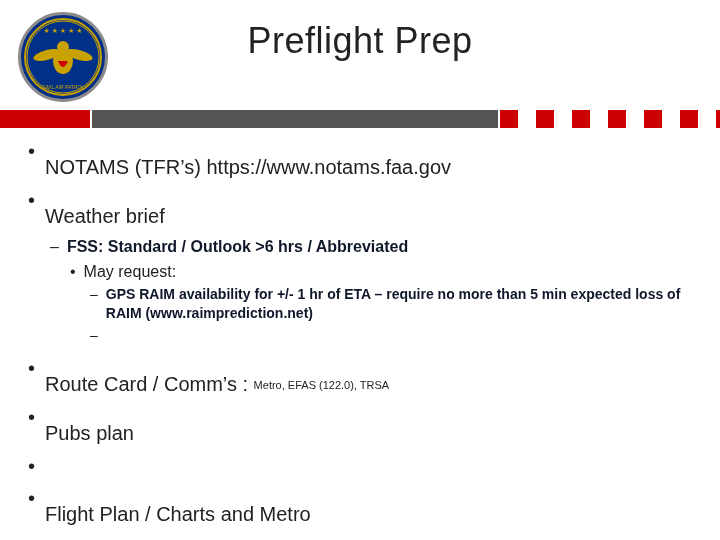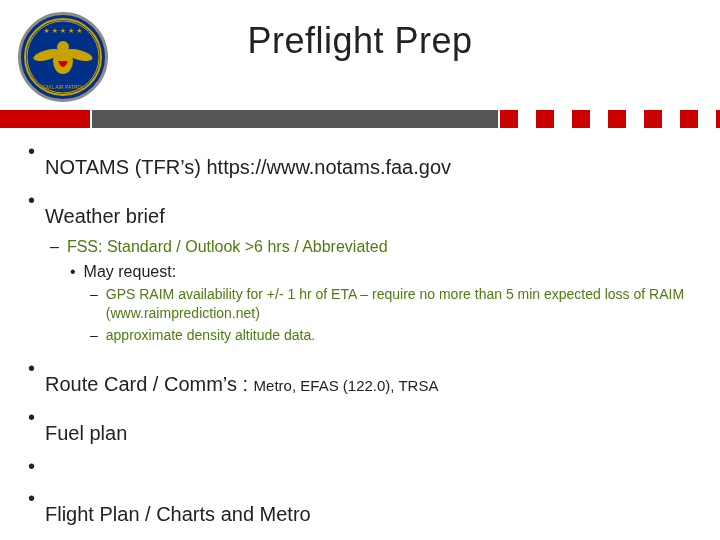--- a/index.html
+++ b/index.html
@@ -149,22 +149,23 @@
     .dash {
       font-size: 16px;
       color: #222;
       margin-right: 8px;
       flex-shrink: 0;
       line-height: 1.35;
     }
 
     .dash-text {
       font-size: 16px;
-      color: #4d7c0f;
-      line-height: 1.35;
+      color: #0f172a;
+      line-height: 1.35;
+      font-weight: bold;
     }
 
     .sub-sub-list {
       margin-left: 20px;
       margin-top: 2px;
       margin-bottom: 2px;
     }
 
     .dot-item {
       display: flex;
@@ -195,21 +196,21 @@
       font-size: 14px;
     }
 
     .route-card-line {
       font-size: 20px;
       color: #222;
       line-height: 1.35;
     }
 
     .route-small {
-      font-size: 15px;
+      font-size: 11px;
       vertical-align: middle;
     }
 
     .bottom-bullets {
       margin-top: 10px;
     }
   </style>
 </head>
 <body>
 
@@ -276,39 +277,38 @@
           <span class="dot-text">May request:</span>
         </div>
 
         <div class="indent-dash sub-list">
           <div class="dash-item">
             <span class="dash small-text">–</span>
             <span class="dash-text small-text">GPS RAIM availability for +/- 1 hr of ETA – require no more than 5 min expected loss of RAIM (www.raimprediction.net)</span>
           </div>
           <div class="dash-item">
             <span class="dash small-text">–</span>
-            <span class="dash-text small-text">approximate density altitude data.</span>
           </div>
         </div>
       </div>
     </div>
 
     <div class="bottom-bullets">
 
       <div class="bullet-item">
         <span class="bullet">•</span>
         <span class="bullet-text route-card-line">
           <span>Route Card  / Comm’s :</span>
           <span class="route-small">Metro, EFAS (122.0), TRSA</span>
         </span>
       </div>
 
       <div class="bullet-item">
         <span class="bullet">•</span>
-        <span class="bullet-text">Fuel plan</span>
+        <span class="bullet-text">Pubs plan</span>
       </div>
 
       <div class="bullet-item">
         <span class="bullet">•</span>
       </div>
 
       <div class="bullet-item">
         <span class="bullet">•</span>
         <span class="bullet-text">Flight Plan / Charts and Metro</span>
       </div>

